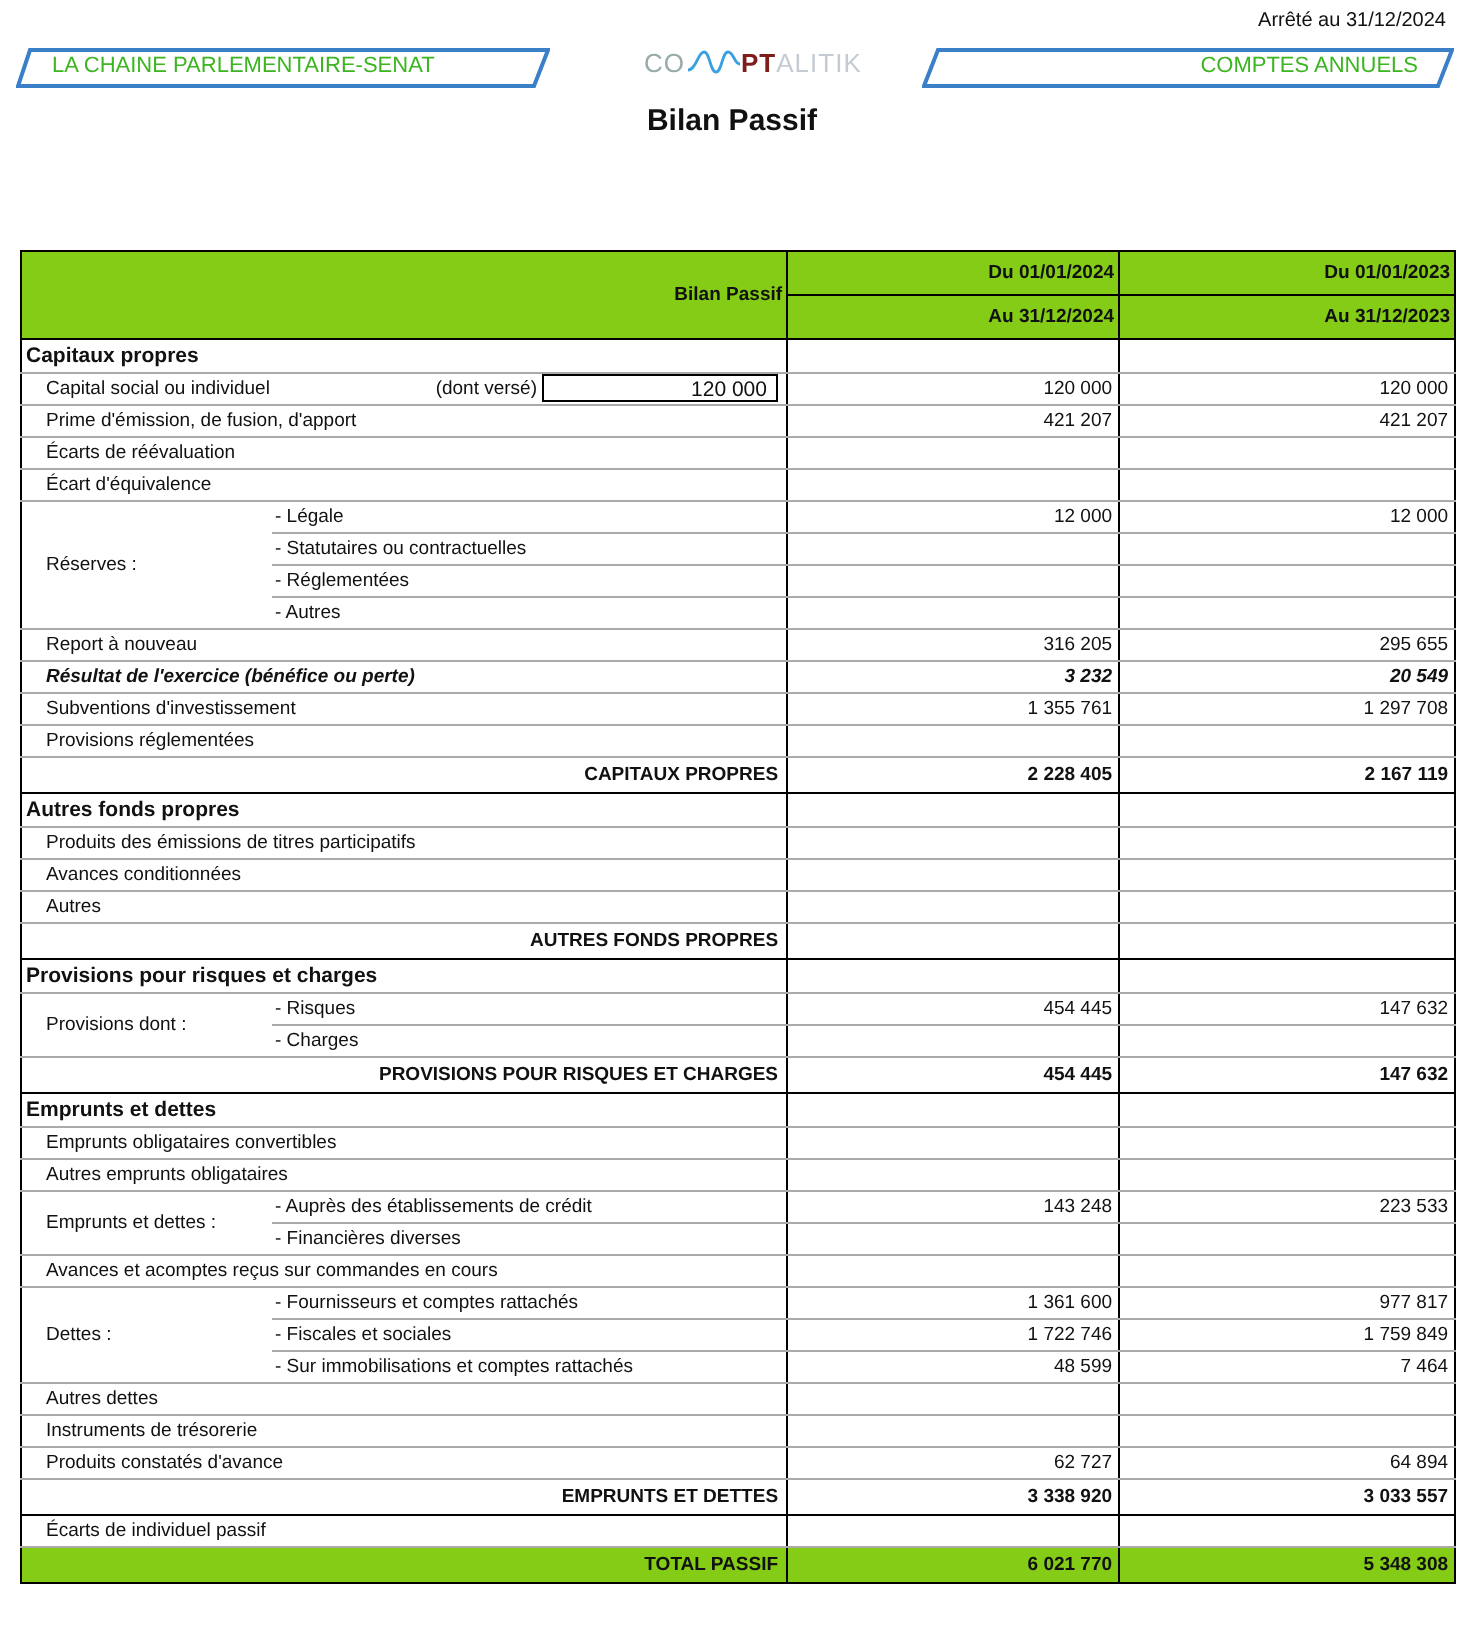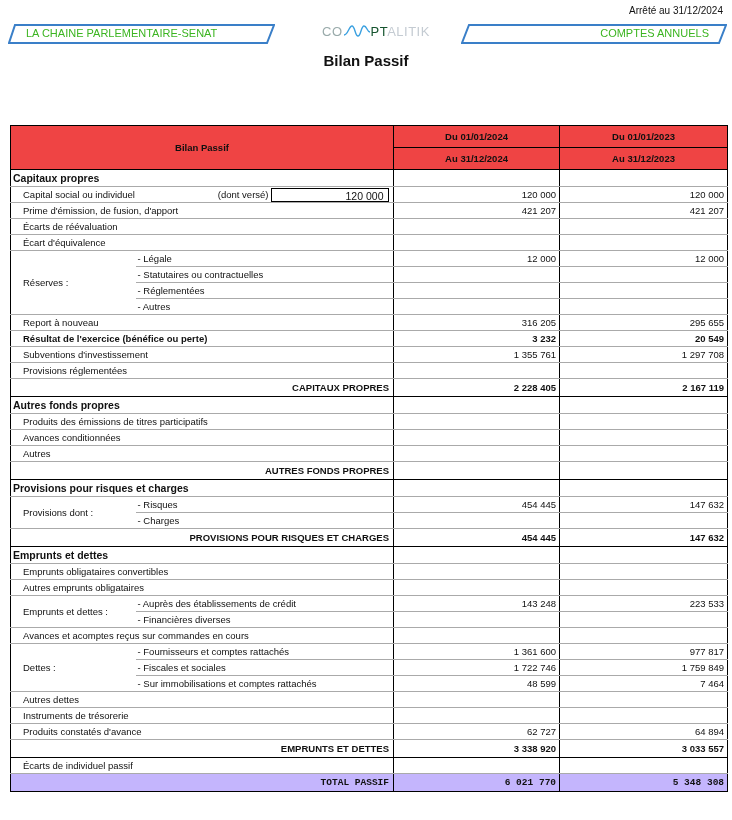--- a/index.html
+++ b/index.html
@@ -7,43 +7,43 @@
   .arrete { position:absolute; top:5px; right:9px; font-size:10px; color:#111; }
   .banner { position:absolute; top:24px; height:20px; }
   .banner svg { position:absolute; left:0; top:0; }
   .banner span { position:absolute; top:3px; font-size:11px; color:#3cb521; white-space:nowrap; }
   .banner-left { left:8px; width:267px; }
   .banner-left span { left:18px; }
   .banner-right { left:461px; width:266px;text-align:center; }
   .banner-right span { right:18px; }
   .logo { position:absolute; left:322px; top:24px; font-size:13px; letter-spacing:0.5px; color:#9aa; white-space:nowrap; }
   .logo .wave { display:inline-block; width:28px; height:14px; vertical-align:-2px; }
-  .logo .pt { color:#14532d; font-weight:normal; }
+  .logo .pt { color:#7f1d1d; font-weight:bold; }
   .logo .alitik { color:#c4cbd2;text-align:center; }
   .title { position:absolute; top:52px; left:0; width:732px; text-align:center; font-size:15px; font-weight:bold; }
 
   table.bilan { position:absolute; left:10px; top:125px; width:717px; border-collapse:collapse; table-layout:fixed; font-size:9.5px; }
   table.bilan td { padding:0 2px; height:15px; line-height:15px; border-left:1.5px solid #000; border-right:1.5px solid #000; border-bottom:1px solid #aaa; white-space:nowrap; overflow:hidden; }
   col.c-label1 { width:125px; }
   col.c-label2 { width:135px; }
   col.c-label3 { width:123px; }
   col.c-v1 { width:166px; }
   col.c-v2 { width:168px; }
-  tr.hdr td { background:#ef4444; height:21px; line-height:21px; text-align:center; font-weight:bold; border-bottom:1.5px solid #000; border-top:1.5px solid #000; }
+  tr.hdr td { background:#84cc16; height:21px; line-height:21px; text-align:right; font-weight:bold; border-bottom:1.5px solid #000; border-top:1.5px solid #000; }
   tr.section td { font-weight:bold; font-size:10.5px; height:16px; border-bottom:1px solid #aaa; }
   tr.section td.lbl { padding-left:2px; }
   td.ind { padding-left:12px !important; }
   td.num { text-align:right; padding-right:3px !important; }
   td.noR { border-right:none !important;margin-top:24px; }
   td.noL { border-left:none !important; }
   td.sub { border-left:none !important;margin-top:17px; }
   tr.total td { font-weight:bold; height:17px; line-height:17px; border-top:1.5px solid #000; border-bottom:1.5px solid #000; }
   tr.total td.lbl { text-align:right; padding-right:4px; font-size:9.5px; }
-  tr.grand td { background:#c4b5fd;font-family:Liberation Mono, monospace; }
-  tr.bold td { font-weight:bold; }
+  tr.grand td { background:#84cc16; }
+  tr.bold td { font-weight:bold;font-style:italic; }
   .dontverse-box { display:inline-block; border:1.5px solid #000; width:118px; height:14px; line-height:14px; text-align:right; padding-right:4px; font-size:10.5px; vertical-align:middle; box-sizing:border-box; }
   td.merge-label { vertical-align:middle; padding-left:12px !important; border-bottom:1px solid #aaa; }
 </style>
 </head>
 <body>
 
 <div class="arrete">Arrêté au 31/12/2024</div>
 
 <div class="banner banner-left">
   <svg width="267" height="20">

